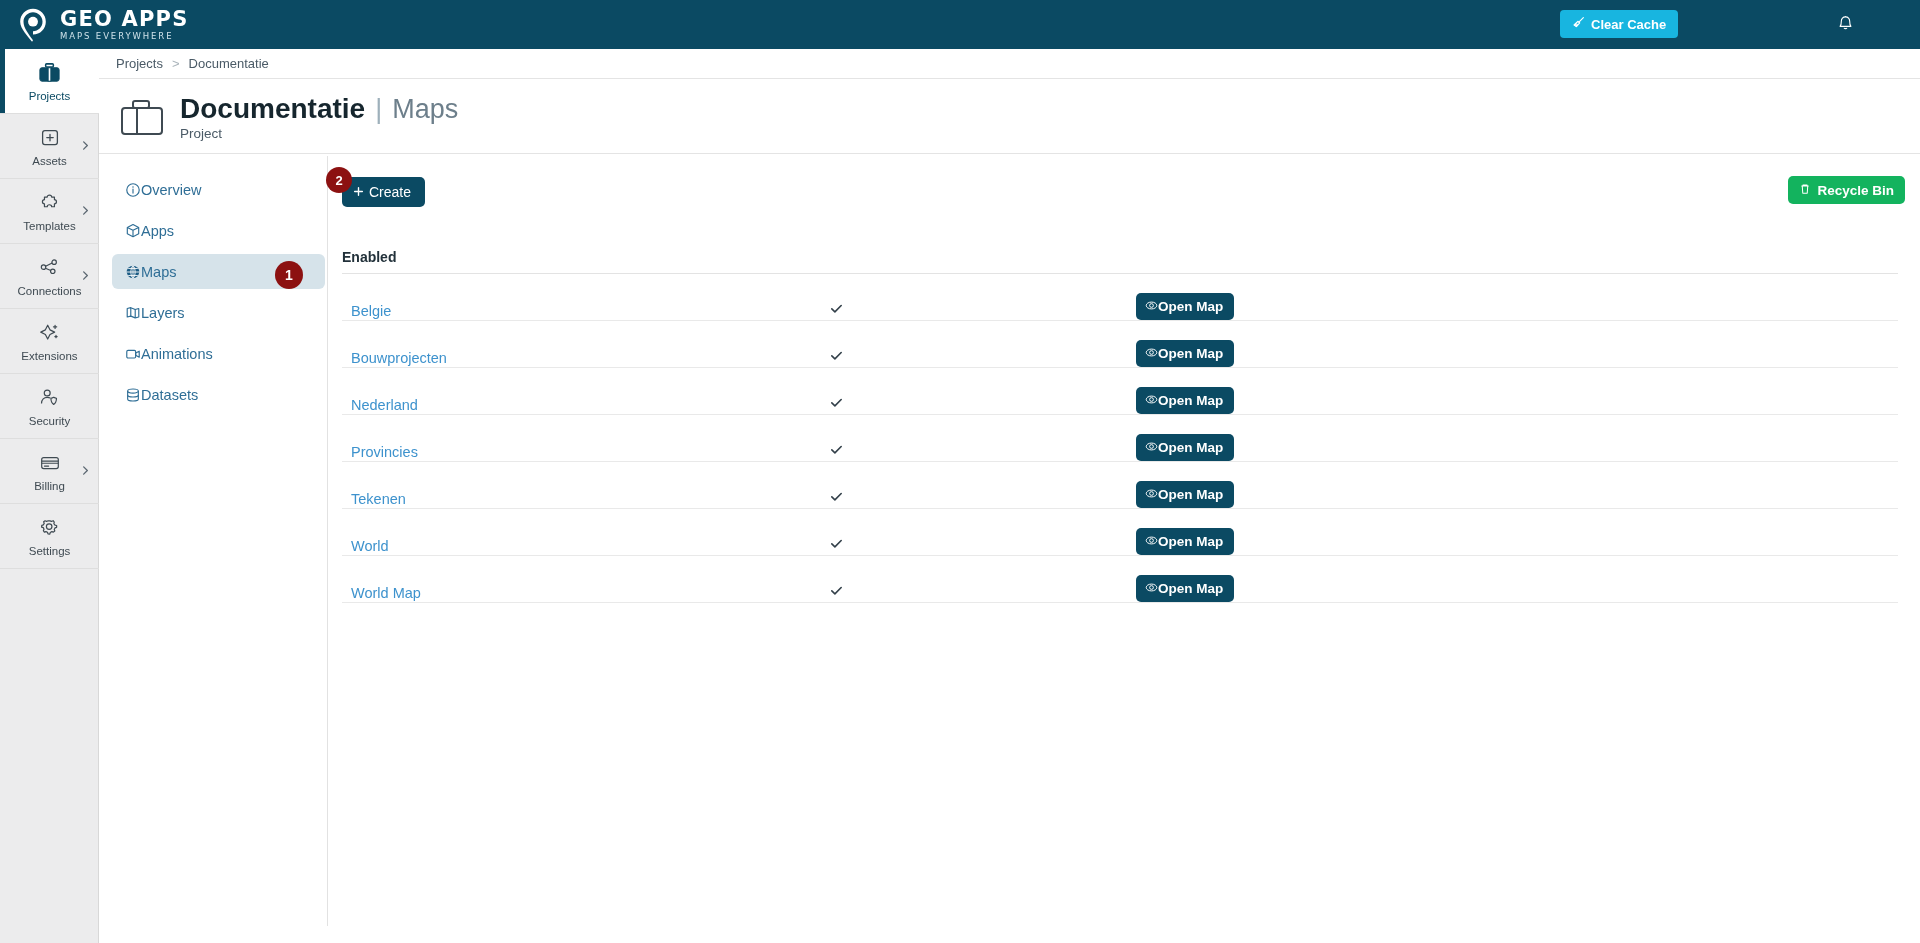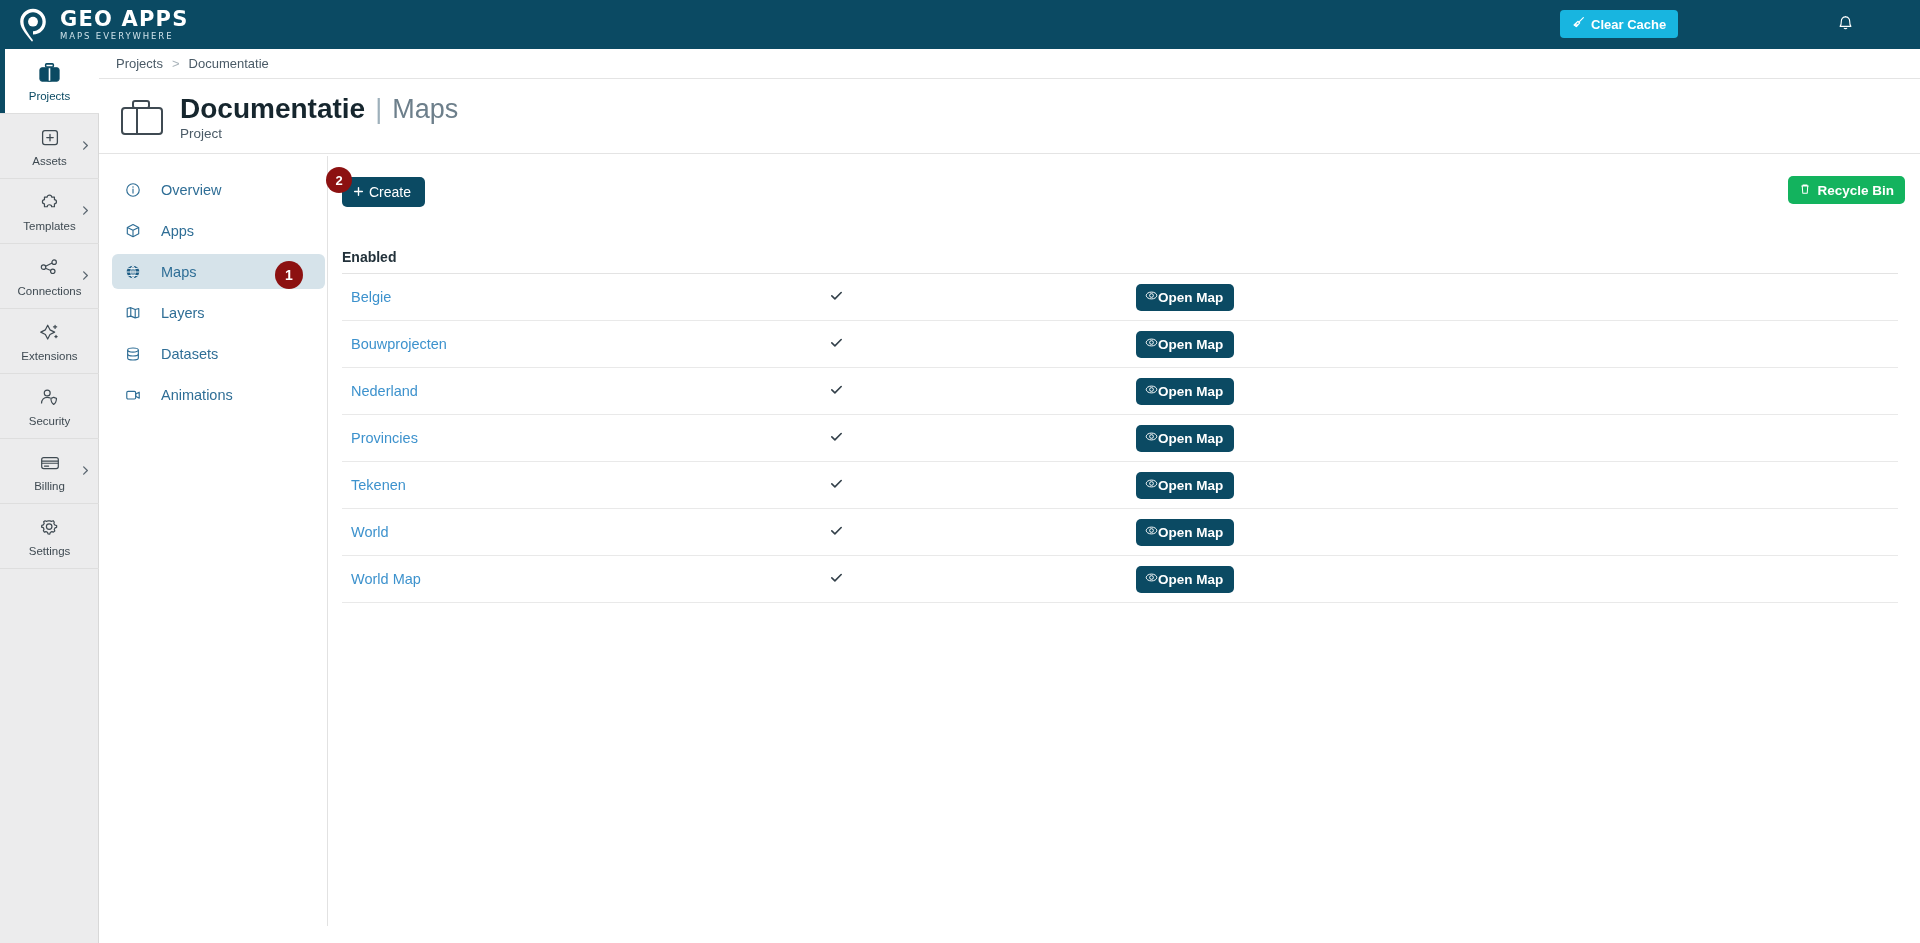--- a/index.html
+++ b/index.html
@@ -91,21 +91,21 @@
   .ph-pipe { font-size: 27px; color: #9eb0bb; font-weight: 300; }
   .ph-section { font-size: 27px; color: #6d7f8b; font-weight: 300; }
   .ph-sub { font-size: 13.5px; color: #4a5a66; margin-top: 1px; }
 
   
   .proj-menu {
     position: absolute; left: 112px; top: 172px; width: 213px;
   }
   .pm-item {
     position: relative;
-    height: 35px; display: flex; align-items: center; gap: 20px;
+    height: 35px; display: flex; align-items: center; gap: 0;
     padding-left: 12px; border-radius: 6px; cursor: pointer;
     color: #2f6e96; font-size: 14.5px; margin-bottom: 6px;
   }
   .pm-item.active { background: #d6e3ea; }
   .pm-icon { display: flex; width: 17px; justify-content: center; flex: none; }
   .pm-divider {
     position: absolute; left: 327px; top: 156px; width: 1px; height: 770px;
     background: #e2e2e2;
   }
 
@@ -144,21 +144,21 @@
   .thead {
     display: flex; align-items: center; height: 34px;
     border-bottom: 1px solid #e3e3e3;
   }
   .th { font-size: 14px; font-weight: bold; color: #22313a; }
   .col-name { width: 487px; padding-left: 9px; }
   .col-enabled { width: 307px; }
   .col-action { flex: 1; }
 
   .trow {
-    display: flex; align-items: center; height: 47px;
+    display: flex; align-items: flex-end; height: 47px;
     border-bottom: 1px solid #e9e9e9;
   }
   .cell-name { width: 487px; padding-left: 9px; }
   .row-link {
     color: #3d92cd; font-size: 14.5px; text-decoration: none; cursor: pointer;
   }
   .cell-enabled { width: 307px; display: flex; align-items: center; }
   .check { color: #33404a; }
   .cell-action { flex: 1; }
   .open-map-btn {
@@ -380,37 +380,37 @@
       <svg viewBox="0 0 18 18" width="16" height="16" fill="none" stroke="#2f6e96" stroke-width="1.3" stroke-linejoin="round">
         <path d="M2.5 4 L6.5 3 L11.5 5 L15.5 4 L15.5 13.5 L11.5 14.5 L6.5 12.5 L2.5 13.5 Z"></path>
         <path d="M6.5 3 L6.5 12.5 M11.5 5 L11.5 14.5"></path>
       </svg>
     </span>
     <span>Layers</span>
   </div>
 
   <div class="pm-item">
     <span class="pm-icon">
+      <svg viewBox="0 0 18 18" width="16" height="16" fill="none" stroke="#2f6e96" stroke-width="1.3" stroke-linejoin="round">
+        <rect x="2" y="5" width="10" height="8.5" rx="1.4"></rect>
+        <path d="M12 8 L16 5.8 L16 12.7 L12 10.5 Z"></path>
+      </svg>
+    </span>
+    <span>Animations</span>
+  </div>
+
+  <div class="pm-item">
+    <span class="pm-icon">
       <svg viewBox="0 0 18 18" width="16" height="16" fill="none" stroke="#2f6e96" stroke-width="1.3">
         <ellipse cx="9" cy="4.6" rx="6" ry="2.3"></ellipse>
         <path d="M3 4.6 L3 13.4 C3 14.7 5.7 15.7 9 15.7 C12.3 15.7 15 14.7 15 13.4 L15 4.6"></path>
         <path d="M3 9 C3 10.3 5.7 11.3 9 11.3 C12.3 11.3 15 10.3 15 9"></path>
       </svg>
     </span>
     <span>Datasets</span>
-  </div>
-
-  <div class="pm-item">
-    <span class="pm-icon">
-      <svg viewBox="0 0 18 18" width="16" height="16" fill="none" stroke="#2f6e96" stroke-width="1.3" stroke-linejoin="round">
-        <rect x="2" y="5" width="10" height="8.5" rx="1.4"></rect>
-        <path d="M12 8 L16 5.8 L16 12.7 L12 10.5 Z"></path>
-      </svg>
-    </span>
-    <span>Animations</span>
   </div>
 </div>
 
 <div class="badge badge-1">1</div>
 <div class="badge badge-2">2</div>
 
 <div class="content">
 
   <button class="create-btn">
     <span>

